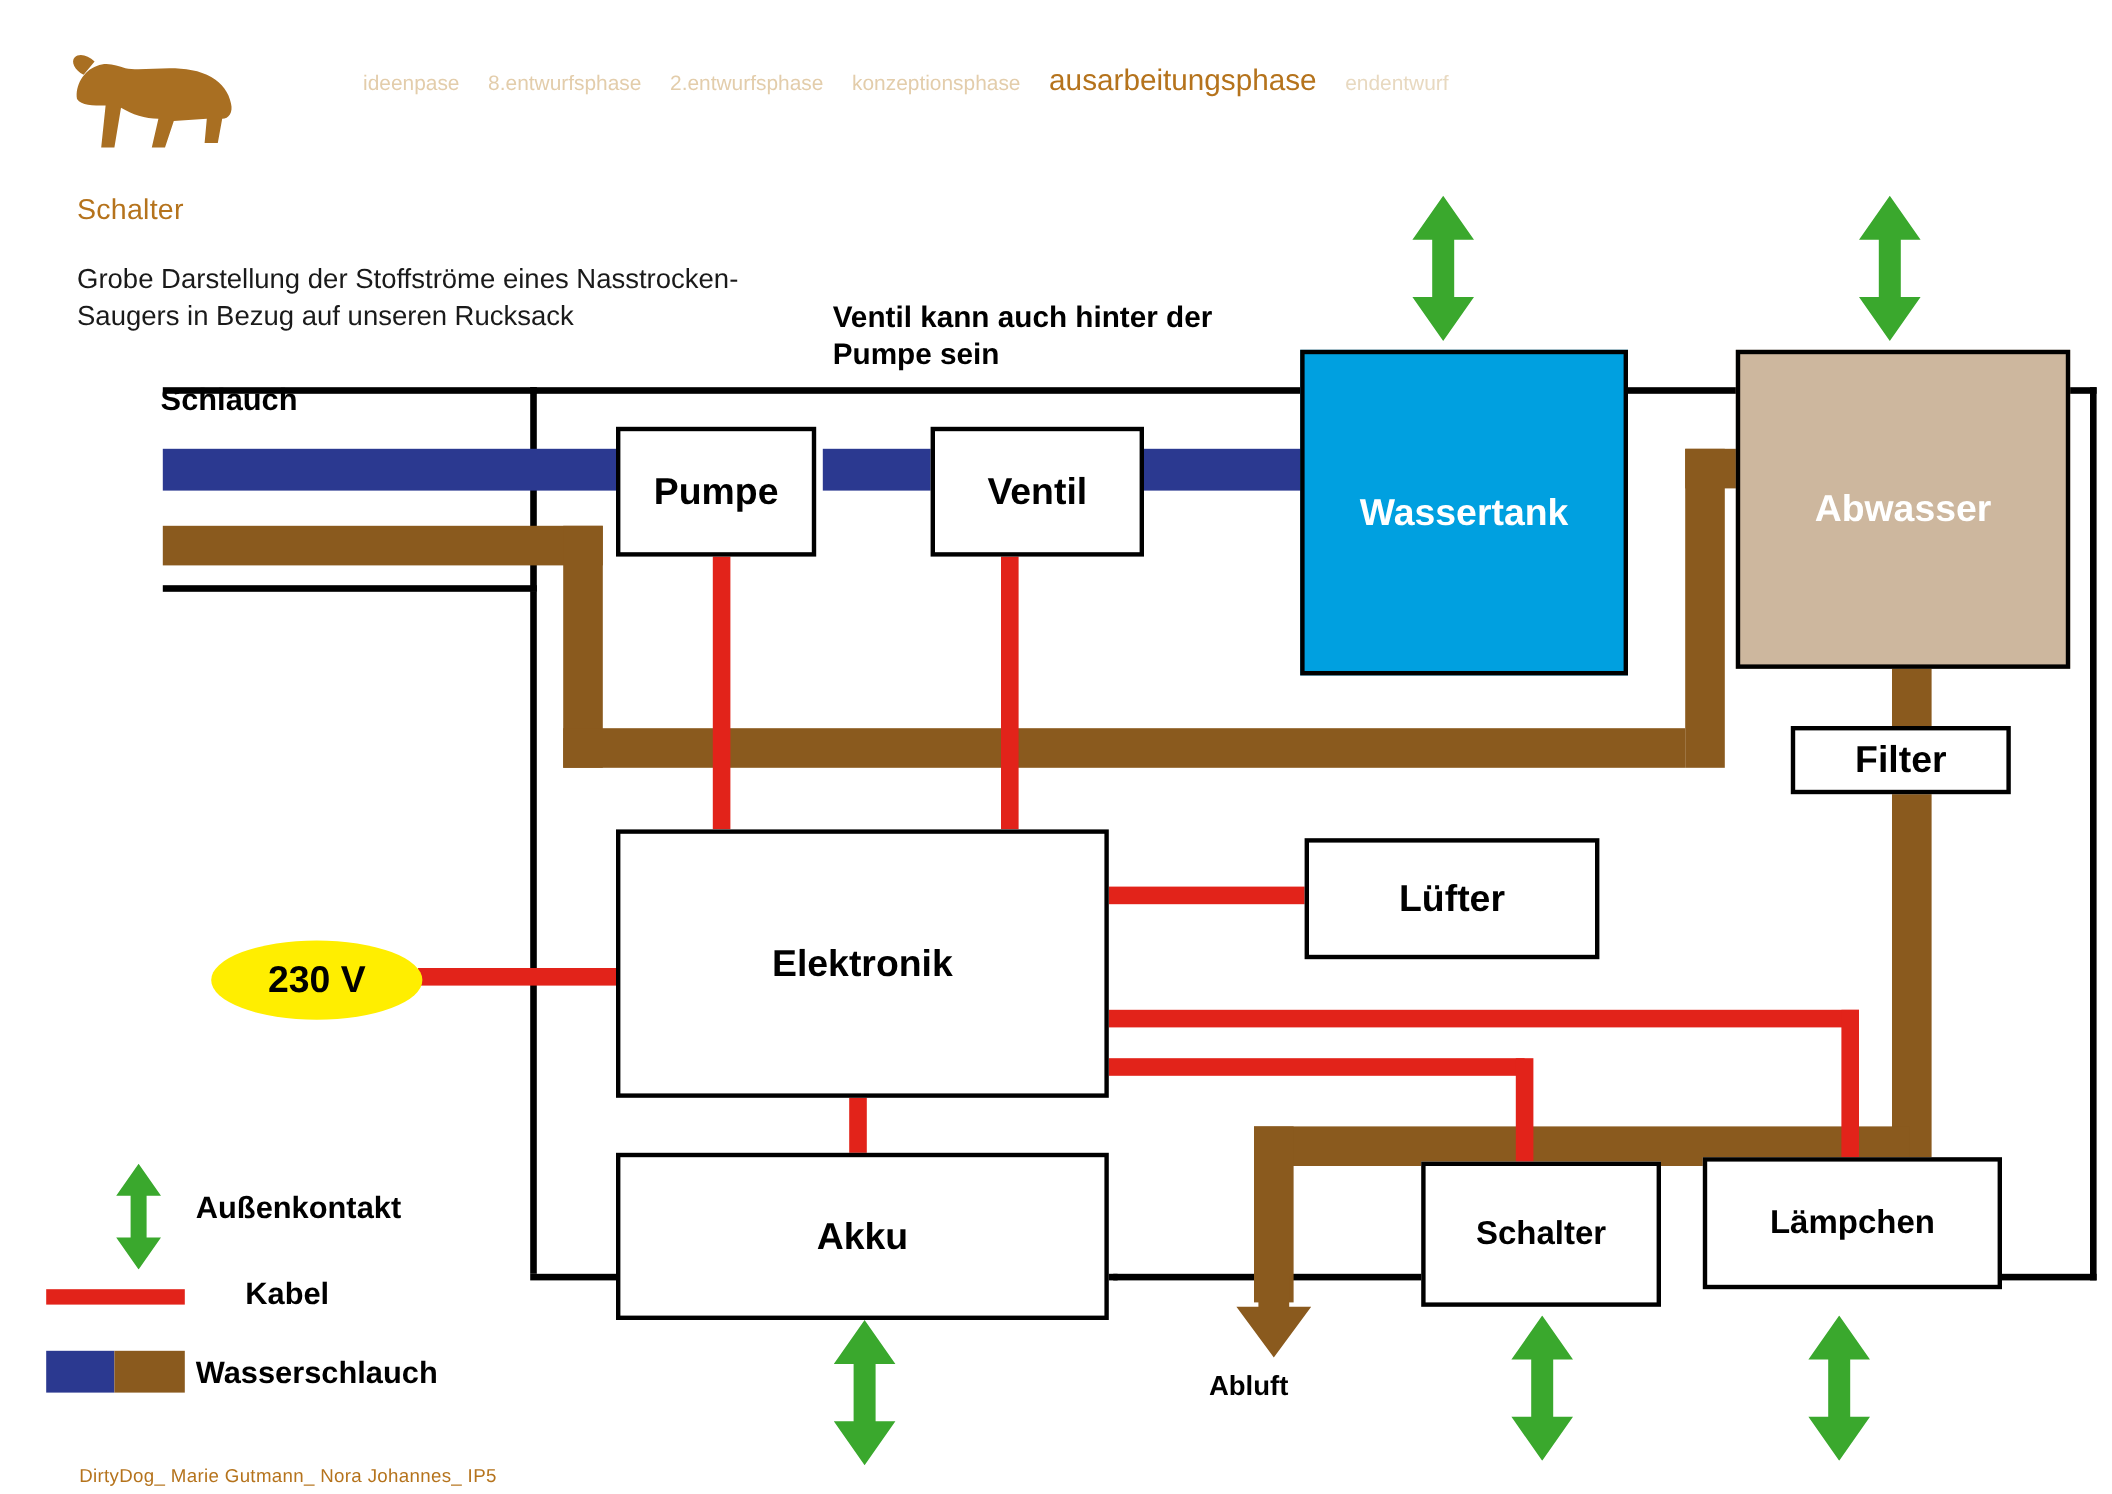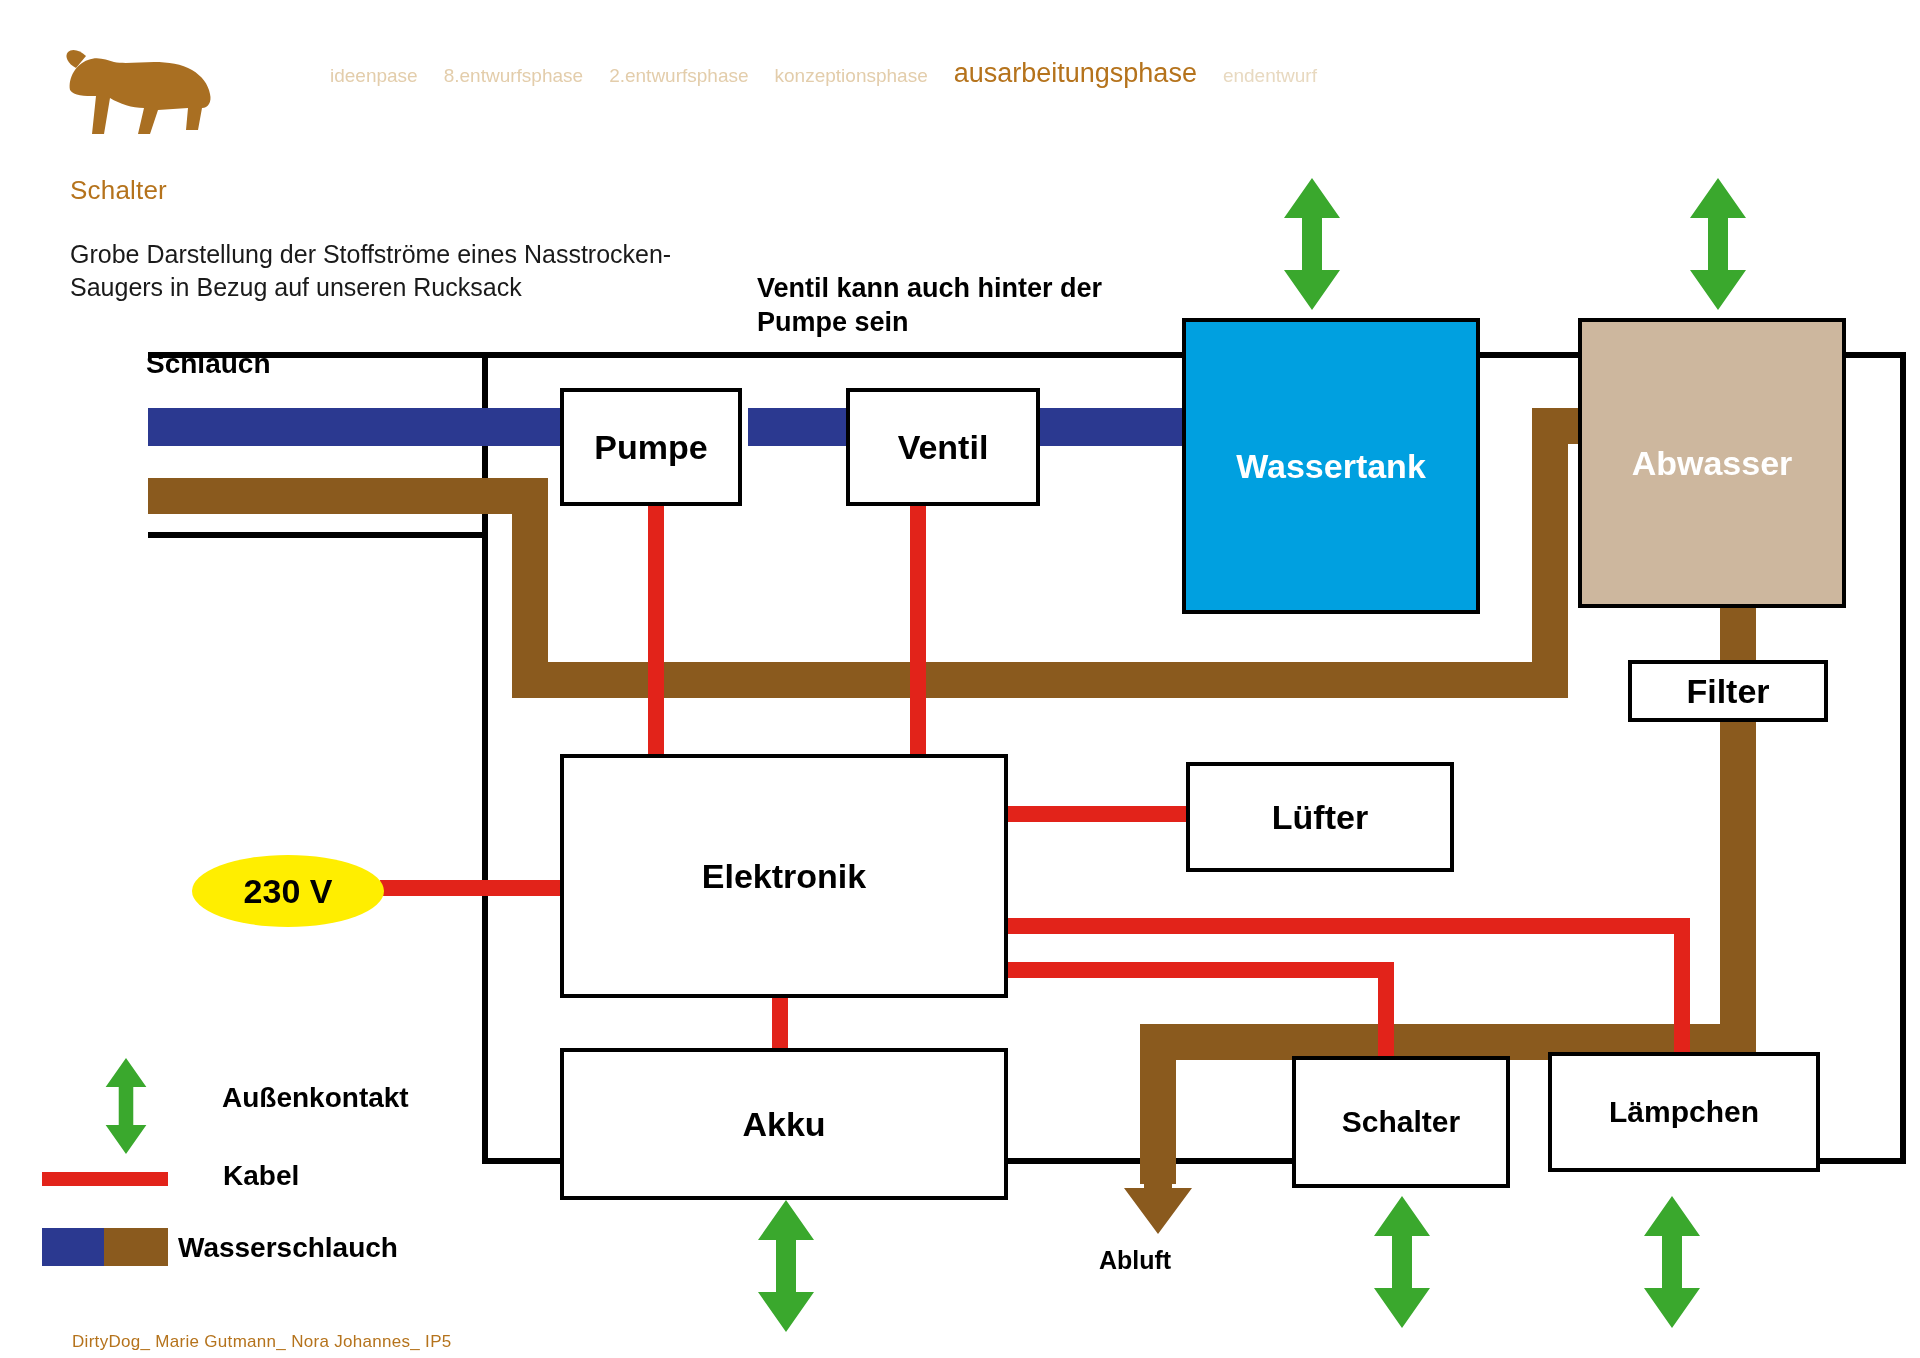--- a/index.html
+++ b/index.html
@@ -114,21 +114,21 @@
     font-weight: bold;
     color: #000;
   }
 
   
   .arrow-green, .arrow-brown {
     pointer-events: none;
   }
 
   
-  #legend-outer-label { left: 178px; top: 1082px; font-size: 28px; font-weight: bold; margin-left: 44px; }
+  #legend-outer-label { left: 178px; top: 1082px; font-size: 28px; font-weight: bold; }
   #legend-kabel-label { left: 178px; top: 1160px; font-size: 28px; font-weight: bold; margin-left: 45px; }
   #legend-hose-label  { left: 178px; top: 1232px; font-size: 28px; font-weight: bold; }
 
   #credits {
     left: 72px; top: 1332px;
     font-size: 17px;
     color: #b5731c;
     letter-spacing: 0.3px;
   }
   #abluft-label {
@@ -216,21 +216,21 @@
   </div>
 
   <div class="abs box" id="box-ventil" style="left:846px; top:388px; width:194px; height:118px;">
     <span>Ventil</span>
   </div>
 
   <div class="abs box" id="box-wassertank" style="left:1182px; top:318px; width:298px; height:296px;">
     <span>Wassertank</span>
   </div>
 
-  <div class="abs box" id="box-abwasser" style="left:1578px; top:318px; width:268px; height:290px;">
+  <div class="abs box" id="box-abwasser" style="left:1578px; top:318px; width:304px; height:290px;">
     <span>Abwasser</span>
   </div>
 
   <div class="abs box" id="box-filter" style="left:1628px; top:660px; width:200px; height:62px;">
     <span>Filter</span>
   </div>
 
   <div class="abs box" id="box-luefter" style="left:1186px; top:762px; width:268px; height:110px;">
     <span>Lüfter</span>
   </div>

